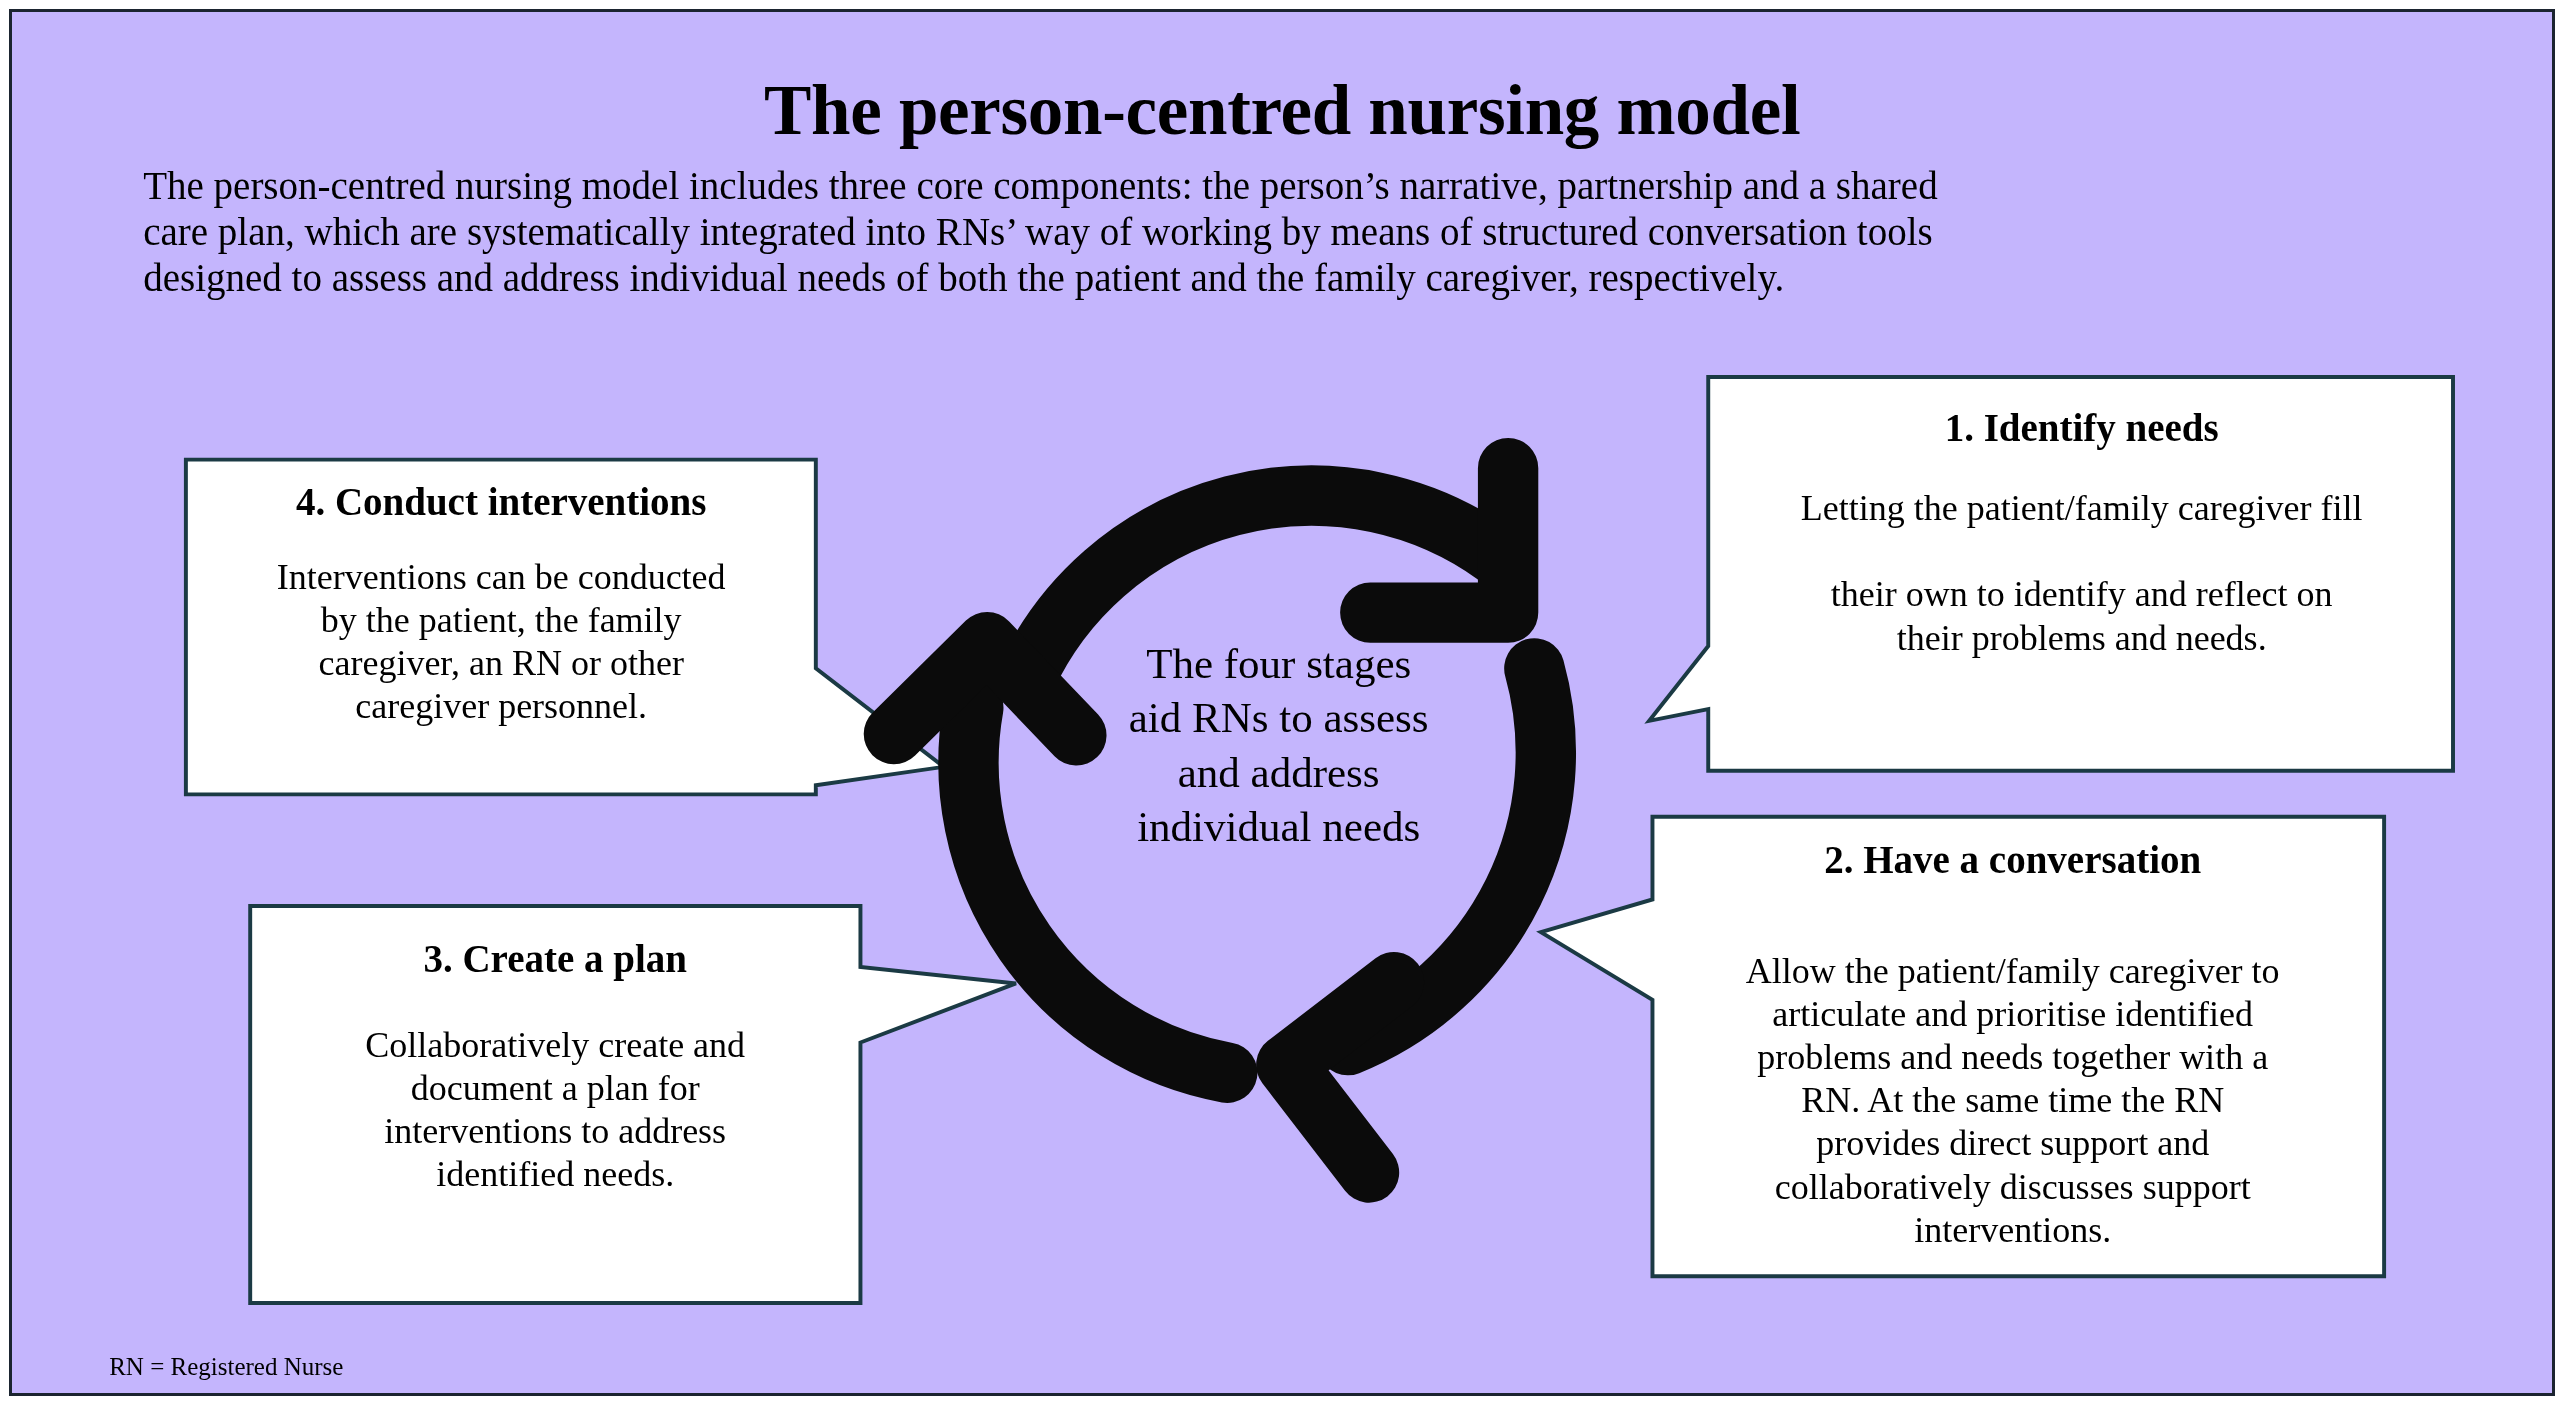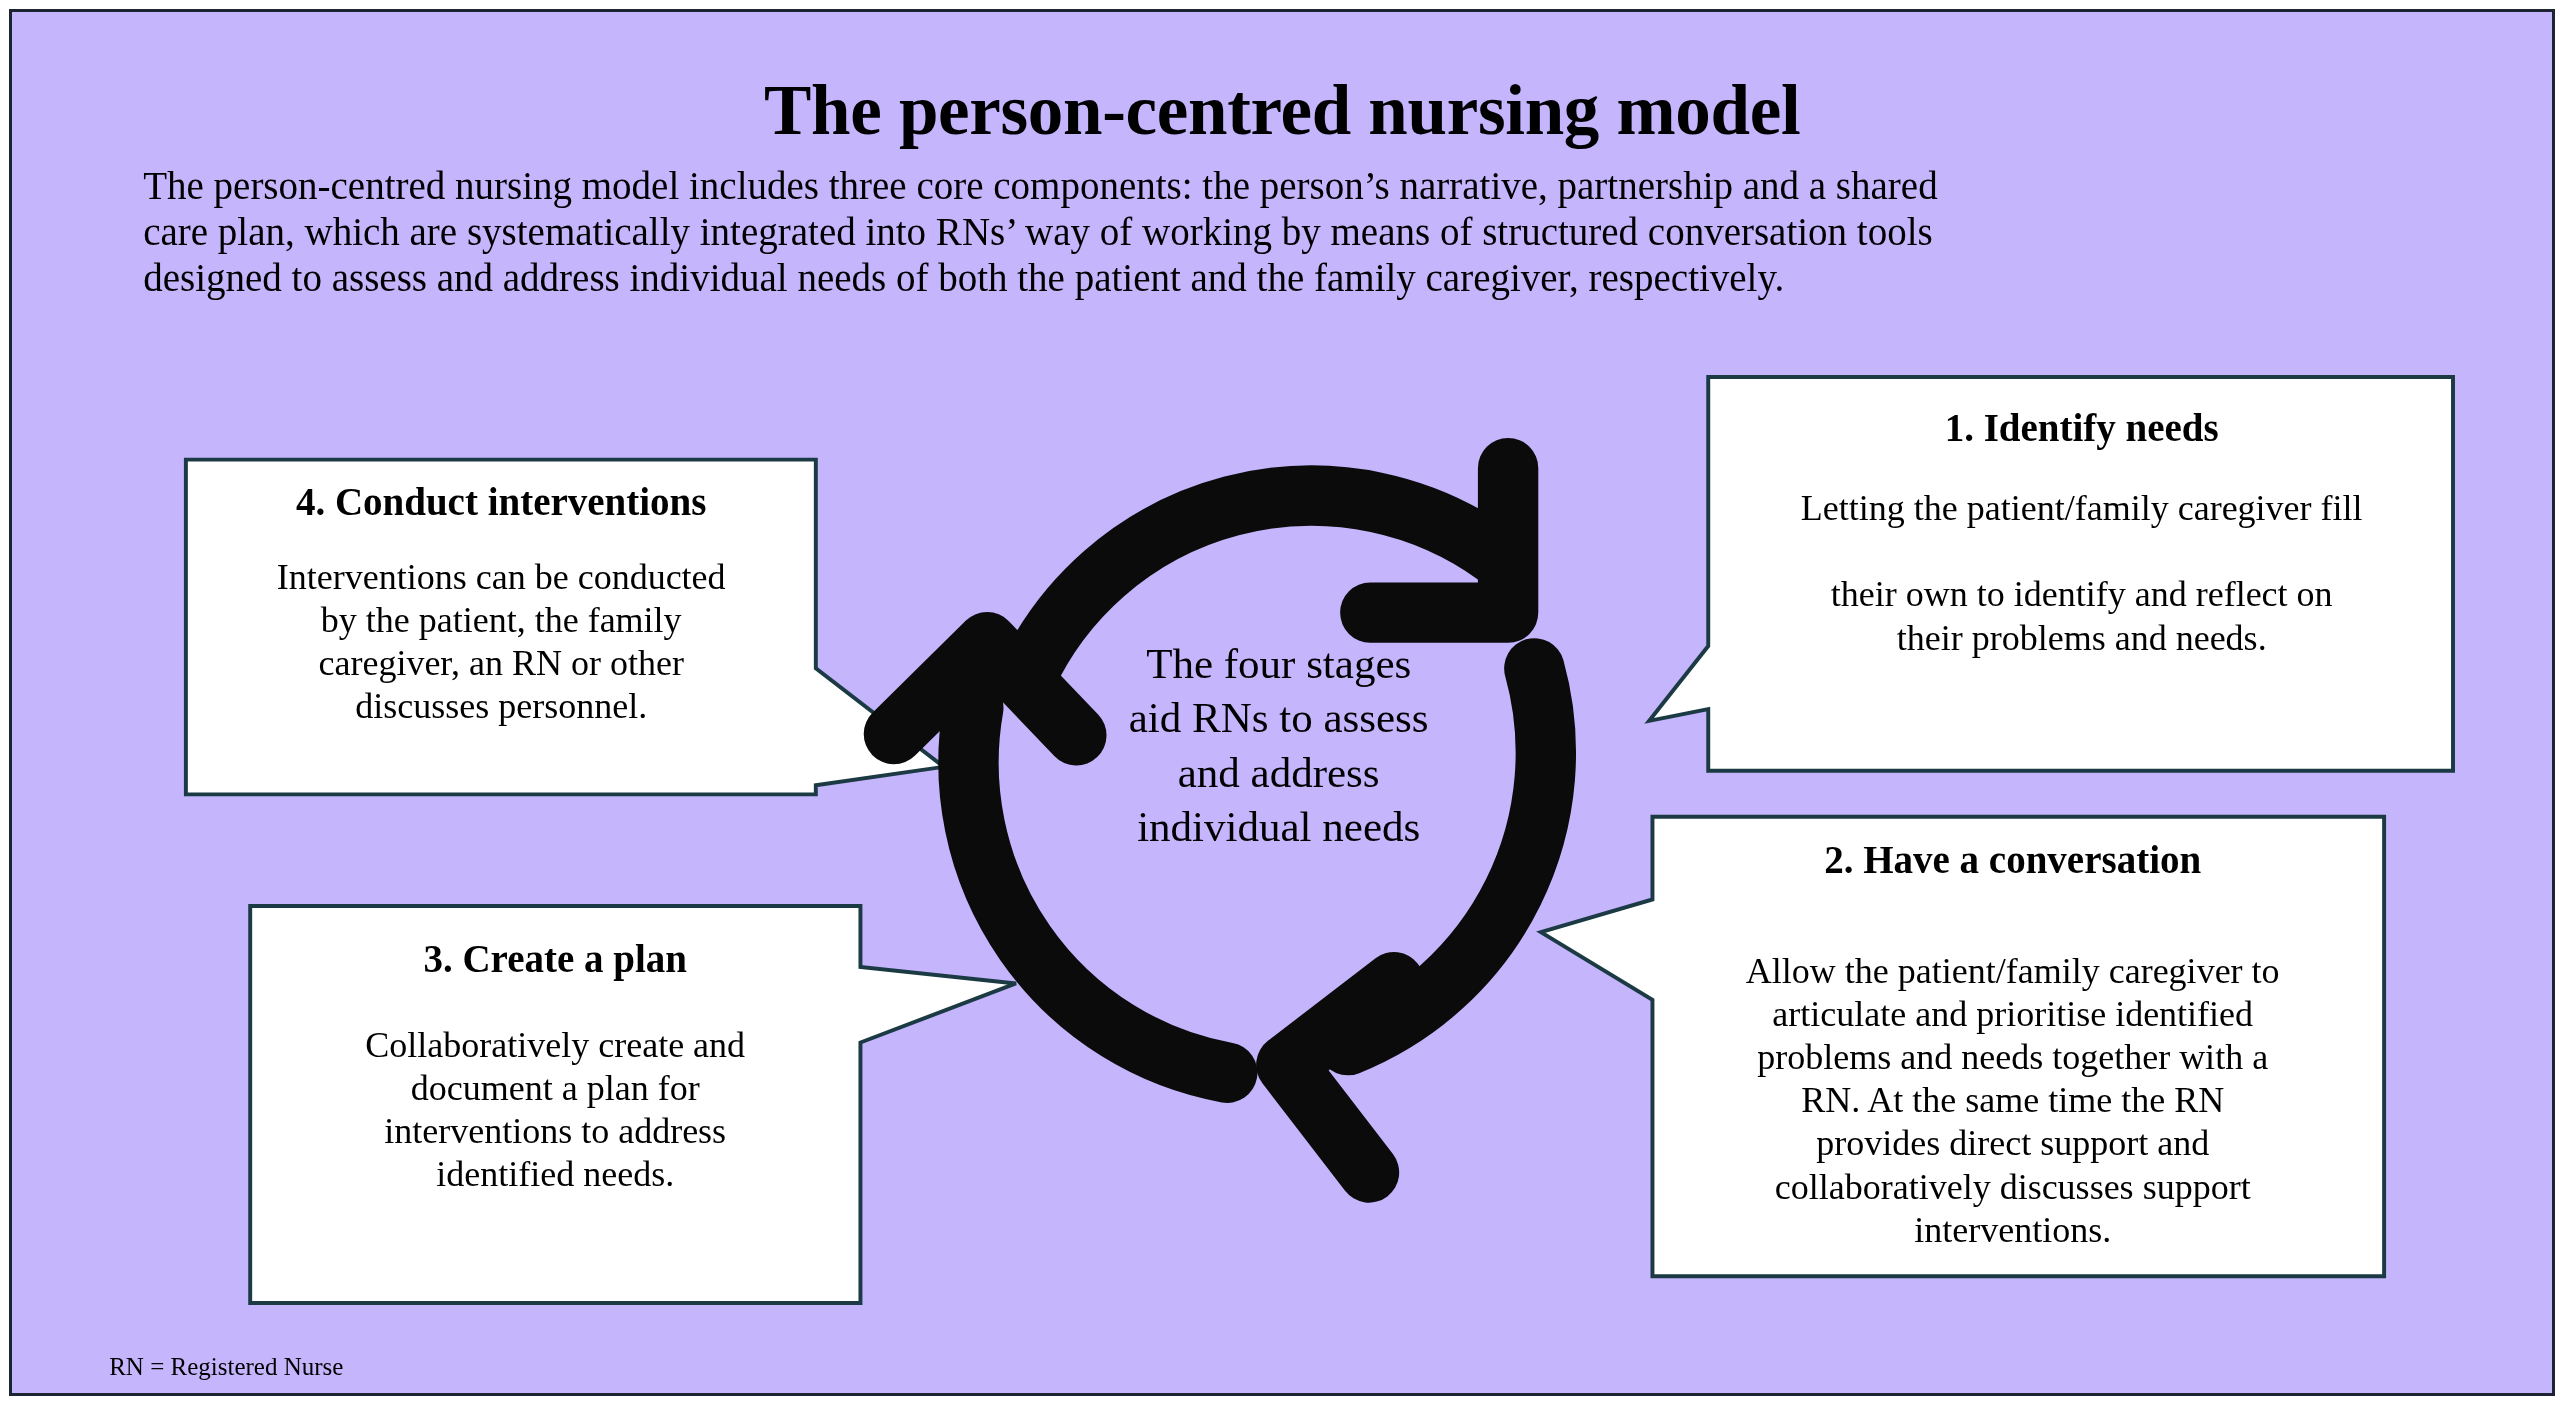--- a/index.html
+++ b/index.html
@@ -151,20 +151,20 @@
       <span class="ln">identified needs.</span>
     </div>
   </div>
 
   <div class="callout" id="box4">
     <div class="hd">4. Conduct interventions</div>
     <div class="bd">
       <span class="ln">Interventions can be conducted</span><br>
       <span class="ln">by the patient, the family</span><br>
       <span class="ln">caregiver, an RN or other</span><br>
-      <span class="ln">discusses personnel.</span>
+      <span class="ln">caregiver personnel.</span>
     </div>
   </div>
 
   <div id="footnote">RN = Registered Nurse</div>
 
 </div>
 
 
 </body></html>

